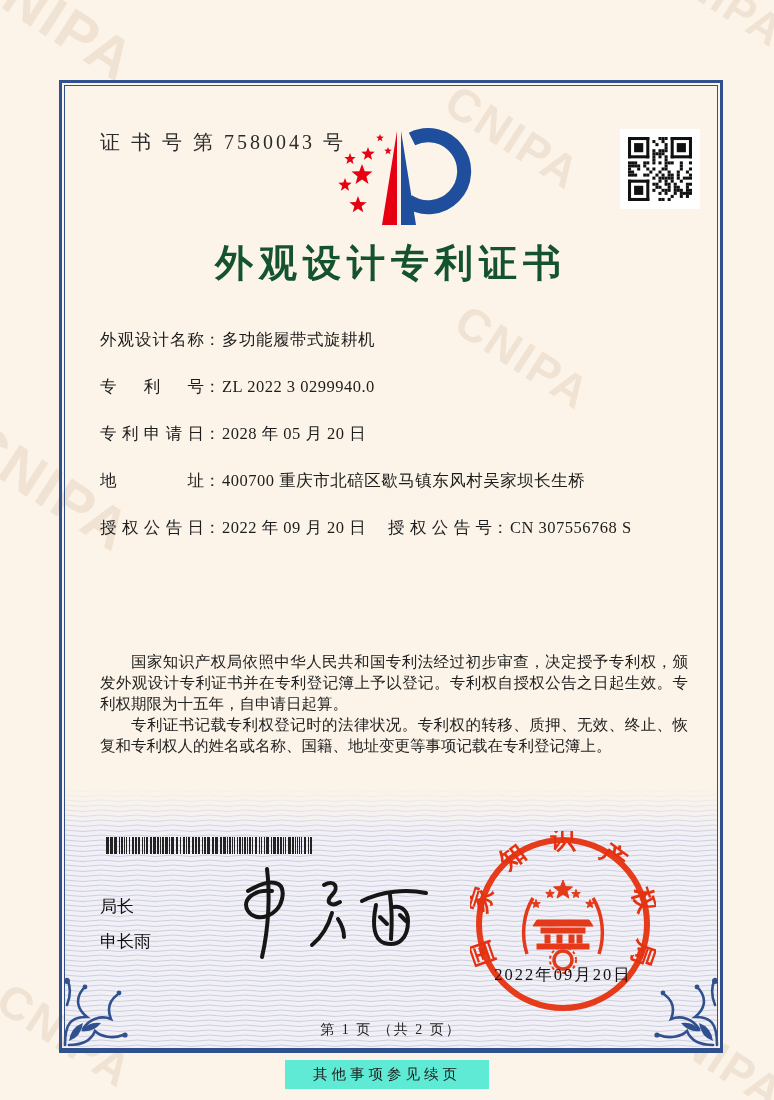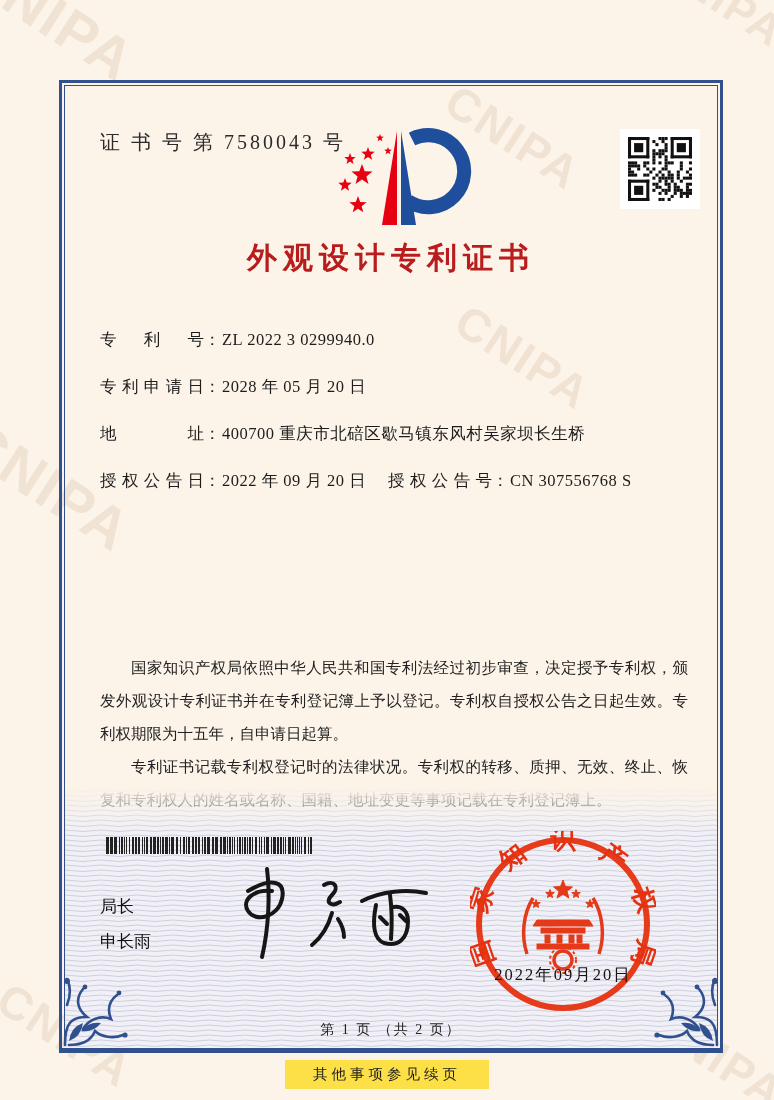--- a/index.html
+++ b/index.html
@@ -10,49 +10,49 @@
       font-weight:bold;color:rgba(196,158,128,0.20);transform:rotate(33deg);
       letter-spacing:2px;pointer-events:none;user-select:none;}
   
   .frame{position:absolute;z-index:2;left:59px;top:80px;width:664px;height:973px;
          box-sizing:border-box;border:3px solid #30508e;border-bottom-width:5px;}
   .frame-inner{position:absolute;inset:2px;border:1px solid #30508e;pointer-events:none;}
   .cert-no{position:absolute;left:38px;top:46px;font-size:20px;letter-spacing:3px;color:#2b2b2b;}
   .logo{position:absolute;left:266px;top:42px;}
   .qrbox{position:absolute;left:558px;top:46px;width:80px;height:80px;background:#ffffff;
          display:flex;align-items:center;justify-content:center;}
-  .title{position:absolute;left:0;right:0;top:155px;text-align:center;font-size:30px;
-         font-weight:bold;letter-spacing:6px;color:#b91c1c;}
+  .title{position:absolute;left:0;right:0;top:155px;text-align:center;font-size:38px;
+         font-weight:bold;letter-spacing:6px;color:#14532d;}
   .fields{position:absolute;left:38px;right:30px;top:246px;font-size:16.5px;}
   .frow{margin-bottom:25px;line-height:22px;white-space:nowrap;}
   .flabel{display:inline-block;width:104px;text-align:justify;text-align-last:justify;vertical-align:top;}
   .fcolon{display:inline-block;width:18px;}
   .fvalue{letter-spacing:0.5px;}
   .grant-first{display:inline-block;width:288px;}
-  .paras{position:absolute;left:38px;right:32px;top:568px;font-size:15.5px;line-height:33px;
+  .paras{position:absolute;left:38px;right:32px;top:568px;font-size:15.5px;line-height:21px;
          text-align:justify;color:#222;}
   .paras p{margin:0;text-indent:2em;}
   
   .guill{position:absolute;left:3px;right:3px;bottom:0;height:262px;overflow:hidden;}
   .guill-fade{position:absolute;left:0;right:0;top:0;height:48px;
               background:linear-gradient(to bottom,#fcf4e8,rgba(252,244,232,0));z-index:3;}
   .barcode{position:absolute;left:44px;top:754px;z-index:4;}
   .director-title{position:absolute;left:38px;top:812px;z-index:4;font-size:17px;
         font-family:"Liberation Sans","DejaVu Sans",sans-serif;color:#111;}
   .director-name{position:absolute;left:38px;top:847px;z-index:4;font-size:17px;
         font-family:"Liberation Sans","DejaVu Sans",sans-serif;color:#111;}
   .sig{position:absolute;left:158px;top:778px;z-index:4;}
   .seal{position:absolute;left:408px;top:748px;z-index:5;}
   .page-info{position:absolute;left:0;right:0;top:938px;z-index:4;text-align:center;
              font-size:14px;letter-spacing:2px;color:#222;}
   .flourish{position:absolute;bottom:-1px;z-index:6;}
   .flourish.left{left:-1px;}
   .flourish.right{right:-1px;transform:scaleX(-1);}
   .contnote{position:absolute;z-index:3;left:0;right:0;top:1060px;text-align:center;}
-  .contnote span{display:inline-block;background:#fde047;padding:5px 28px;font-size:14.5px;
+  .contnote span{display:inline-block;background:#5eead4;padding:5px 28px;font-size:14.5px;
                  letter-spacing:4px;color:#1c1c1c;}
 </style>
 </head>
 <body>
 
 <div class="page">
 
   <div class="wm" style="left:-42px;top:-18px;font-size:58px;">CNIPA</div>
   <div class="wm" style="left:648px;top:-28px;font-size:44px;">CNIPA</div>
   <div class="wm" style="left:438px;top:110px;font-size:46px;">CNIPA</div>
@@ -272,20 +272,23 @@
           <rect x="10" y="20" width="1" height="1" fill="#111"></rect>
           <rect x="11" y="20" width="1" height="1" fill="#111"></rect>
           <rect x="13" y="20" width="1" height="1" fill="#111"></rect>
         </svg>
     </div>
 
     <div class="title">外观设计专利证书</div>
 
     <div class="fields">
       <div class="frow">
+        <span class="flabel">外观设计名称</span><span class="fcolon">：</span><span class="fvalue">多功能履带式旋耕机</span>
+      </div>
+      <div class="frow">
         <span class="flabel">专利号</span><span class="fcolon">：</span><span class="fvalue">ZL 2022 3 0299940.0</span>
       </div>
       <div class="frow">
         <span class="flabel">专利申请日</span><span class="fcolon">：</span><span class="fvalue">2028 年 05 月 20 日</span>
       </div>
       <div class="frow">
         <span class="flabel">地址</span><span class="fcolon">：</span><span class="fvalue">400700 重庆市北碚区歇马镇东风村吴家坝长生桥</span>
       </div>
       <div class="frow">
         <span class="grant-first"><span class="flabel">授权公告日</span><span class="fcolon">：</span><span class="fvalue">2022 年 09 月 20 日</span></span><span><span class="flabel">授权公告号</span><span class="fcolon">：</span><span class="fvalue">CN 307556768 S</span></span>

